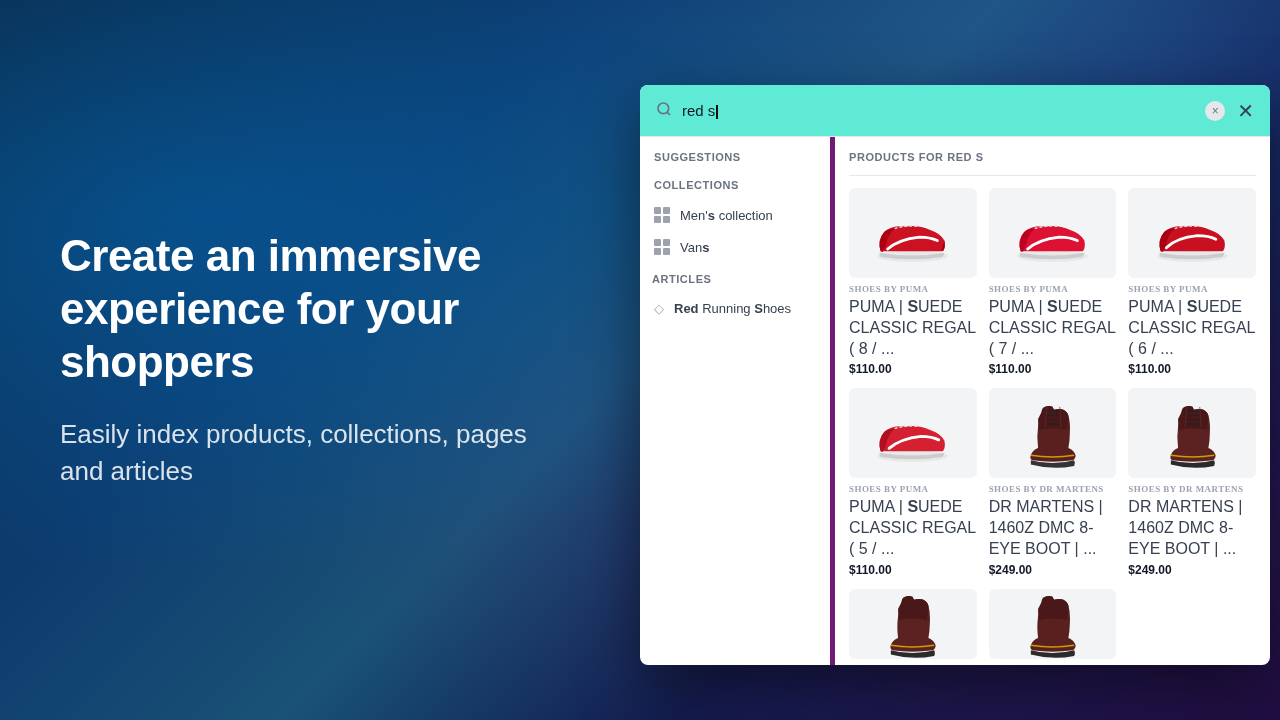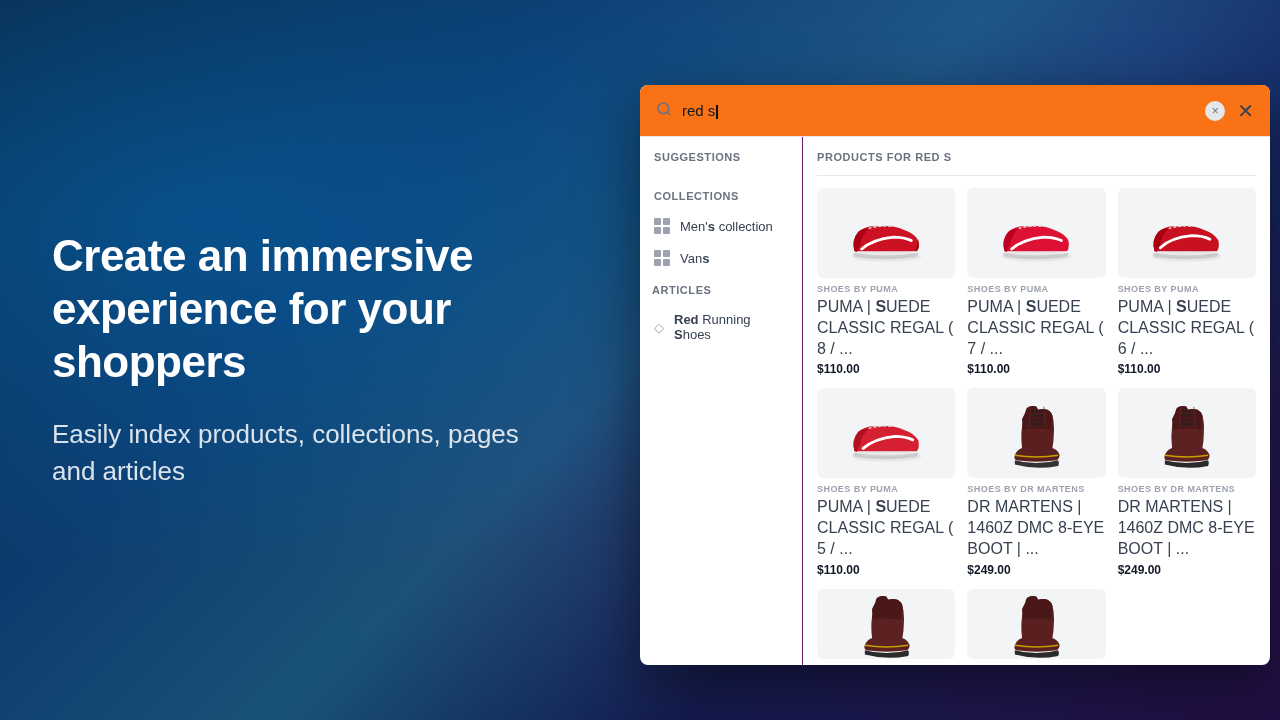--- a/index.html
+++ b/index.html
@@ -20,21 +20,21 @@
       top: 0; left: 0; right: 0; bottom: 0;
       background: 
         radial-gradient(ellipse at 15% 30%, rgba(0, 120, 200, 0.4) 0%, transparent 50%),
         radial-gradient(ellipse at 80% 70%, rgba(100, 50, 150, 0.3) 0%, transparent 50%),
         radial-gradient(ellipse at 90% 10%, rgba(50, 100, 200, 0.3) 0%, transparent 40%);
       pointer-events: none;
     }
 
     .left-panel {
       position: absolute;
-      left: 52px;
+      left: 60px;
       top: 50%;
       transform: translateY(-50%);
       width: 520px;
       color: white;
     }
 
     .left-panel h1 {
       font-size: 44px;
       font-weight: 700;
       line-height: 1.2;
@@ -64,21 +64,21 @@
       flex-direction: column;
     }
 
     
     .search-bar {
       display: flex;
       align-items: center;
       padding: 0 16px;
       height: 52px;
       border-bottom: 1px solid #e5e7eb;
-      background: #f97316;
+      background: #5eead4;
       flex-shrink: 0;
     }
 
     .search-icon {
       color: #6b7280;
       margin-right: 10px;
       font-size: 16px;
     }
 
     .search-input-display {
@@ -117,23 +117,23 @@
 
     
     .search-results {
       display: flex;
       flex: 1;
       overflow: hidden;
     }
 
     
     .suggestions-col {
-      width: 163px;
+      width: 195px;
       flex-shrink: 0;
-      border-right: 1px solid #701a75;
+      border-right: 5px solid #701a75;
       padding: 14px 0;
       overflow-y: auto;
     }
 
     .section-title {
       font-size: 11px;
       font-weight: 600;
       color: #6b7280;
       text-transform: uppercase;
       letter-spacing: 0.05em;
@@ -225,20 +225,21 @@
       overflow: hidden;
     }
 
     .product-brand {
       font-size: 9px;
       font-weight: 600;
       color: #9ca3af;
       text-transform: uppercase;
       letter-spacing: 0.05em;
       margin-bottom: 3px;
+      font-family: Liberation Serif, serif;
     }
 
     .product-name {
       font-size: 16px;
       color: #374151;
       line-height: 1.3;
       margin-bottom: 3px;
     }
 
     .product-name .bold-s {
@@ -319,21 +320,21 @@
     <button class="search-clear-btn">×</button>
     <button class="search-close-btn">✕</button>
   </div>
 
   <div class="search-results">
 
     <div class="suggestions-col">
 
       <div class="section-title">Suggestions</div>
 
-      <div class="section-title" style="margin-top:19px;">Collections</div>
+      <div class="section-title" style="margin-top:8px;">Collections</div>
 
       <div class="suggestion-item">
         <div class="collection-icon">
           <span></span>
             <span></span>
             <span></span>
             <span></span>
         </div>
         <span>Men'<span style="font-weight:700">s</span> collection</span>
       </div>

